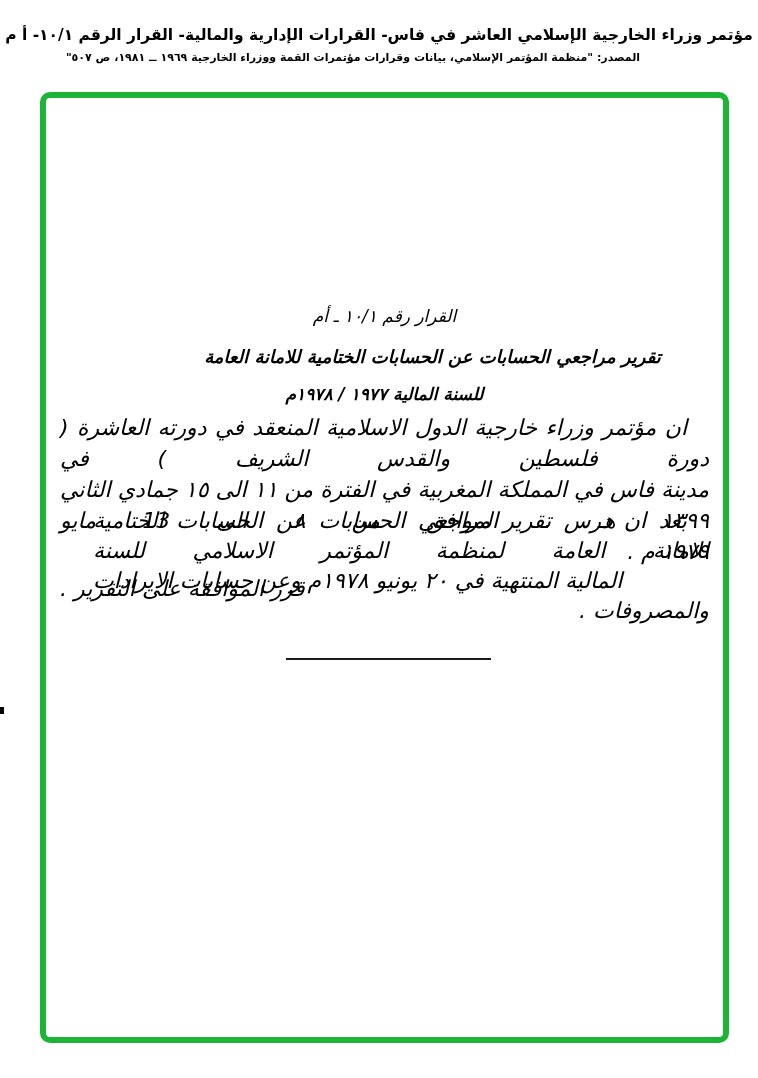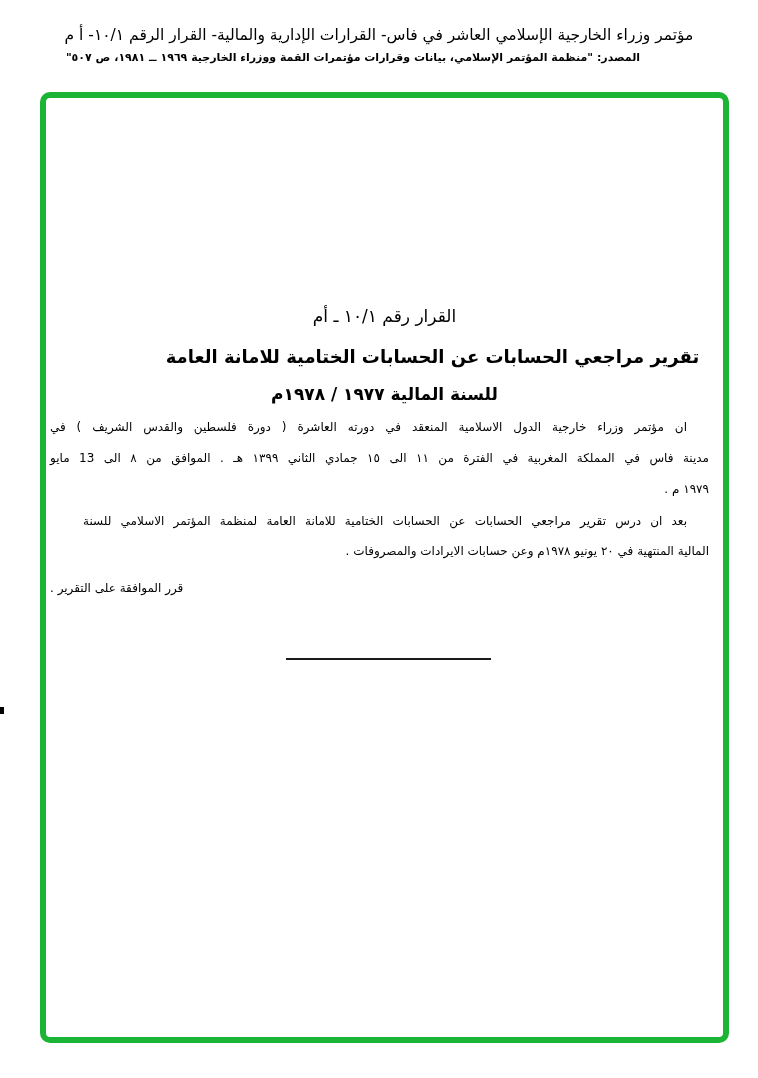--- a/index.html
+++ b/index.html
@@ -17,21 +17,21 @@
   .page-header {
     position: absolute;
     top: 26px;
     left: 0;
     width: 758px;
     text-align: center;
     direction: rtl;
   }
   .page-header .line1 {
     font-size: 15.5px;
-    font-weight: normal;
+    font-weight: bold;
     letter-spacing: 0.2px;
     white-space: nowrap;
   }
   .page-header .line2 {
     margin-top: 7px;
     font-size: 11px;
     font-weight: bold;
     white-space: nowrap;
     position: relative;
     left: -26px; 
@@ -41,39 +41,39 @@
   .frame {
     position: absolute;
     left: 40px;
     top: 92px;
     width: 689px;
     height: 951px;
     border: 6px solid #1cb434;
     border-radius: 10px;
     background: #ffffff;
   }
-  .frame-inner { position: relative; width: 100%; height: 100%; }
+  .frame-inner { position: relative; width: 100%; height: 100%; font-style: italic; }
 
   .centered { 
     position: absolute;
     left: 0;
     width: 100%;
     text-align: center;
     direction: rtl;
   }
   .decision-line { top: 208px; font-size: 17px; font-weight: 500; }
   .report-title  { top: 248px; font-size: 18px; font-weight: bold; margin-left: 48px; }
   .report-subtitle { top: 286px; font-size: 17px; font-weight: bold; }
 
   .paragraph {
     position: absolute;
     right: 14px;
-    left: 4px;
+    left: 14px;
     direction: rtl;
-    font-size: 12px;
+    font-size: 22px;
     line-height: 31px;
   }
   .paragraph .doc-line {
     text-align: justify;
     text-align-last: justify;
   }
   .paragraph .doc-line.first { text-indent: 22px; }
   .paragraph .doc-line.last {
     text-align: left;
     text-align-last: right;

